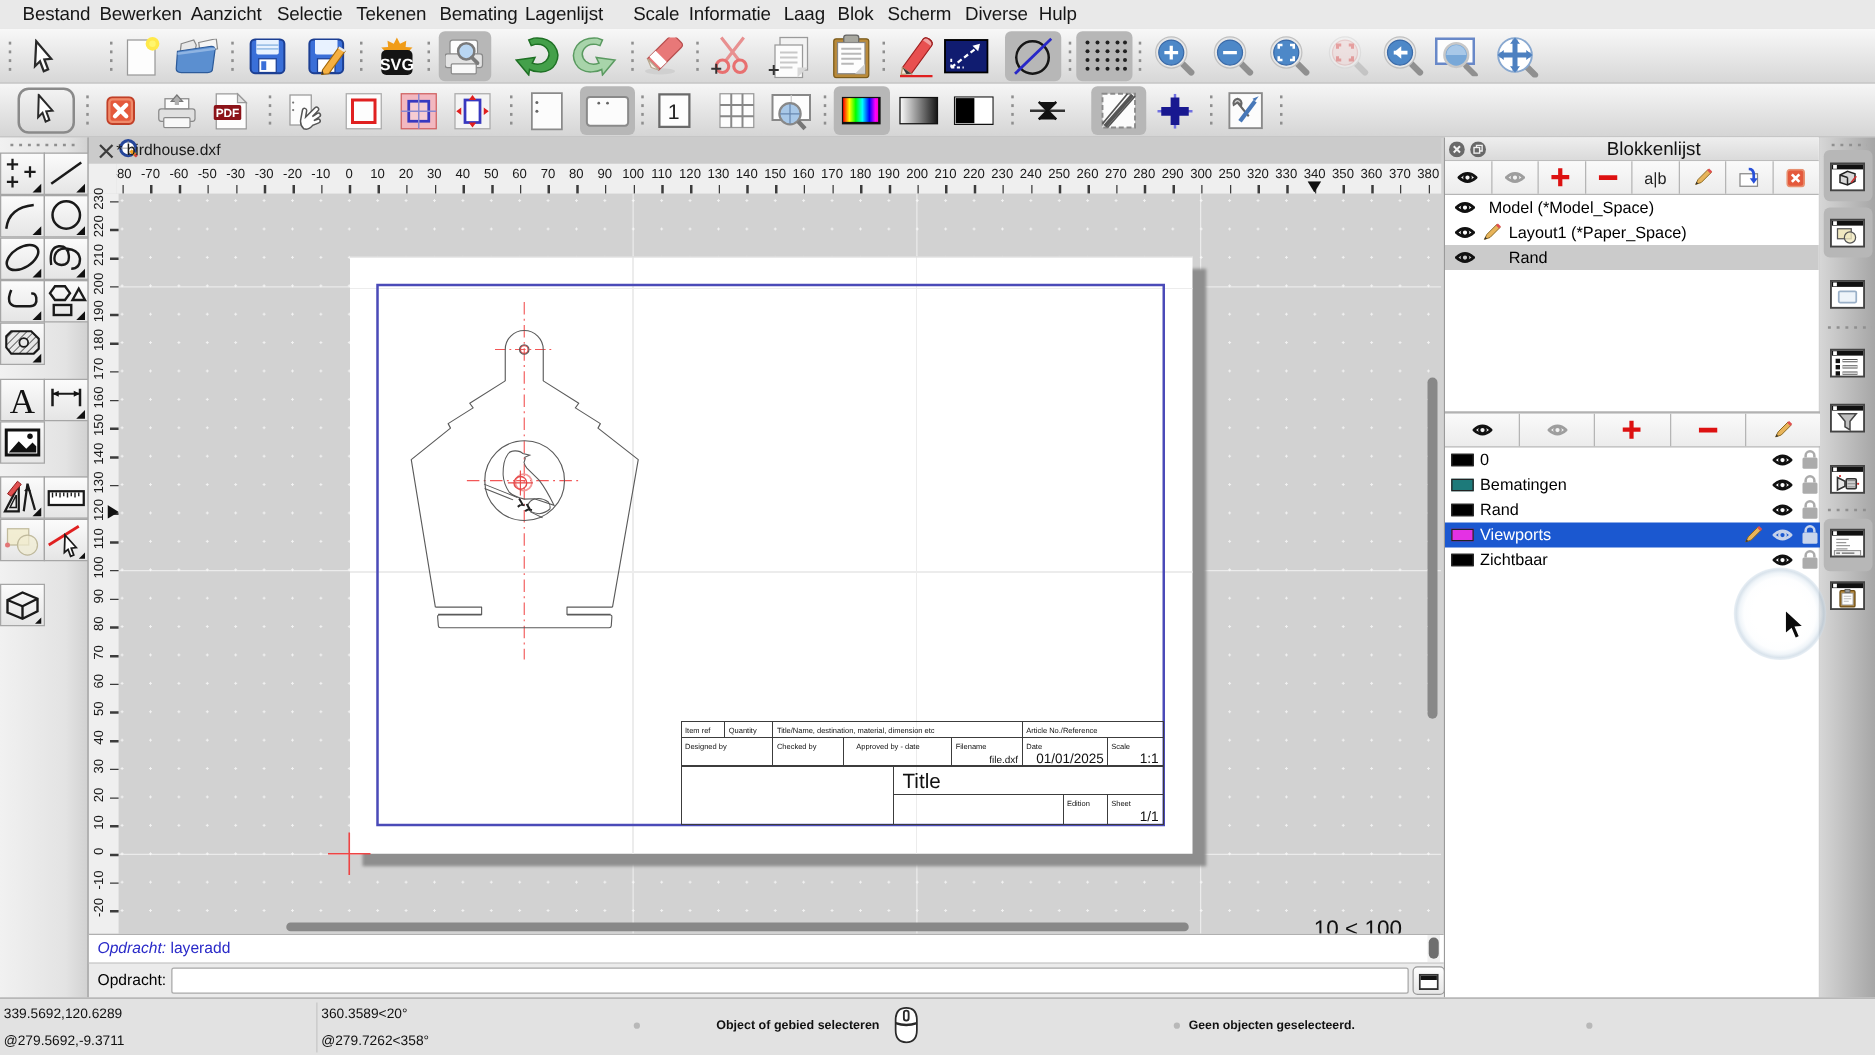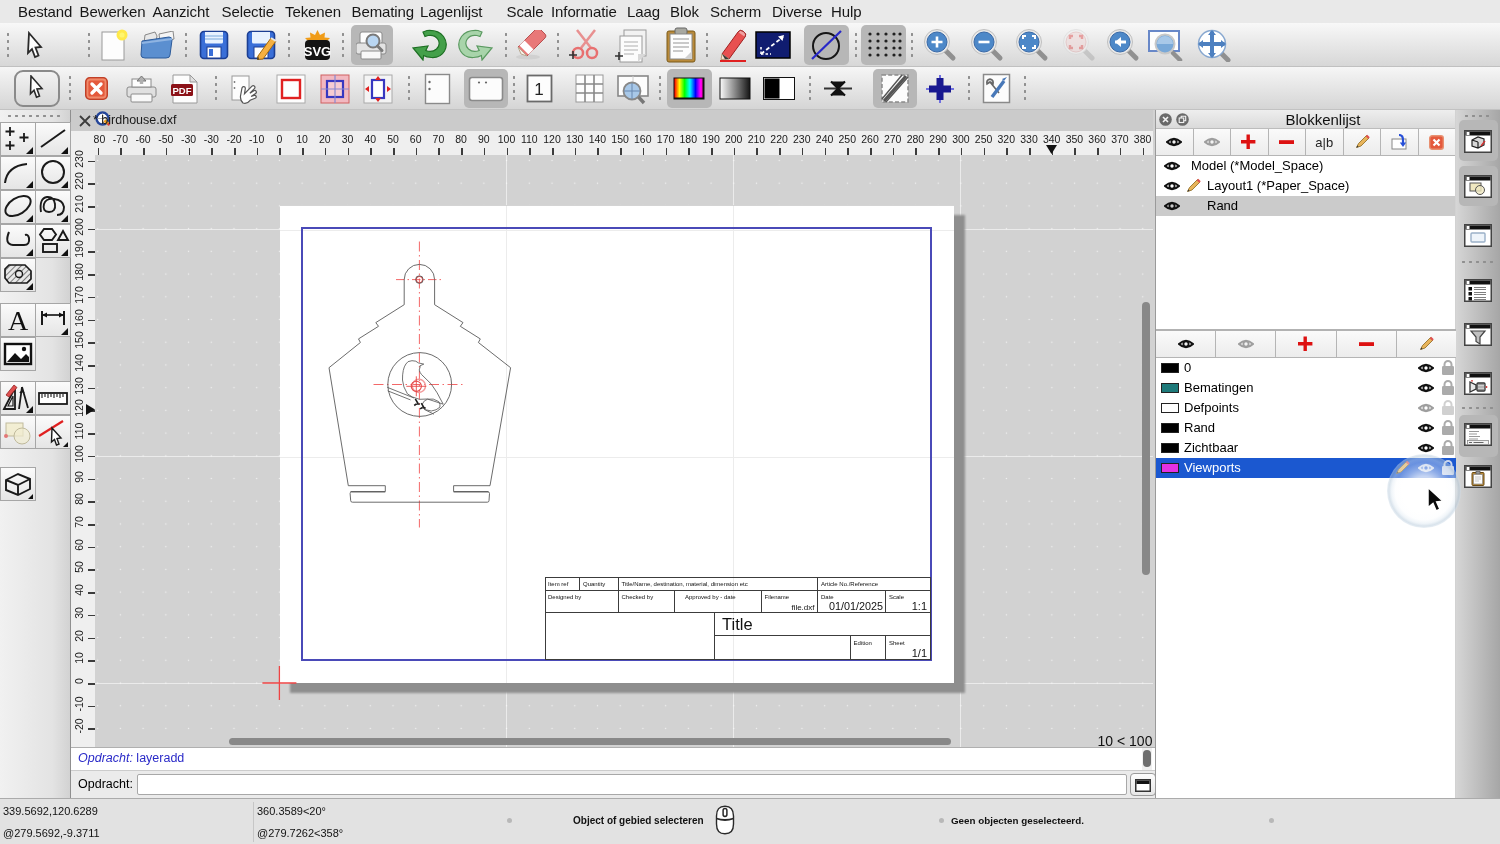--- a/index.html
+++ b/index.html
@@ -762,21 +762,21 @@
     <text x="794" y="444" font-size="6">Scale</text>
     <text x="832" y="455" font-size="11" text-anchor="end">1:1</text>
     <text x="627" y="475" font-size="16.5">Title</text>
     <text x="758.5" y="489.5" font-size="6">Edition</text>
     <text x="794" y="489.5" font-size="6">Sheet</text>
     <text x="832" y="501.5" font-size="11" text-anchor="end">1/1</text>
   </g>
 </svg>
 <div class="ab" style="left:134px;top:582.5px;width:722px;height:7.5px;background:#888;border-radius:4px"></div>
 <div class="ab" style="left:1046.5px;top:147px;width:8.5px;height:273px;background:#888;border-radius:4.5px"></div>
-<div class="ab" style="left:980px;top:578px;width:100px;text-align:center;font-size:14px;color:#111">10 &lt; 100</div>
+<div class="ab" style="left:956px;top:578px;width:100px;text-align:left;font-size:18px;color:#111">10 &lt; 100</div>
 </div>
 <div id="panels">
 <div class="ptitle">
       <div class="ab" style="left:35px;right:0;top:0">Blokkenlijst</div>
 <svg class="ab" style="left:3px;top:3px" width="13" height="13" viewBox="0 0 13 13">
         <circle cx="6.5" cy="6.5" r="6.3" fill="#696969"></circle>
         <path d="M4,4 l5,5 M9,4 l-5,5" stroke="#f2f2f2" stroke-width="1.6"></path>
       </svg>
 <svg class="ab" style="left:20px;top:3px" width="13" height="13" viewBox="0 0 13 13">
         <circle cx="6.5" cy="6.5" r="6.3" fill="#696969"></circle>
@@ -889,60 +889,50 @@
         <span class="ab sw" style="background:#1d7a7a"></span>
         <span class="ab t">Bematingen</span>
         <svg class="ab ey" width="16" height="13" viewBox="0 0 16 13">
           <use href="#eye"></use>
         </svg>
         <svg class="ab lk" width="16" height="16" viewBox="0 0 16 16">
           <use href="#lock"></use>
         </svg>
       </div>
 <div class="lrow">
-        <span class="ab sw" style="background:#fff"></span>
-        <span class="ab t">Defpoints</span>
-        <svg class="ab ey" width="16" height="13" viewBox="0 0 16 13">
-          <use href="#eyeg"></use>
-        </svg>
-        <svg class="ab lk" width="16" height="16" viewBox="0 0 16 16" opacity="0.55">
-          <use href="#lock"></use>
-        </svg>
-      </div>
-<div class="lrow">
         <span class="ab sw" style="background:#000"></span>
         <span class="ab t">Rand</span>
         <svg class="ab ey" width="16" height="13" viewBox="0 0 16 13">
           <use href="#eye"></use>
         </svg>
         <svg class="ab lk" width="16" height="16" viewBox="0 0 16 16">
           <use href="#lock"></use>
+        </svg>
+      </div>
+<div class="lrow" style="background:#1b58d0;color:#fff">
+        <span class="ab sw" style="background:#e431e4"></span>
+        <span class="ab t">Viewports</span>
+        <svg class="ab" style="left:238px;top:2px" width="16" height="16" viewBox="0 0 16 16">
+          <use href="#pencil"></use>
+        </svg>
+        <svg class="ab ey" width="16" height="13" viewBox="0 0 16 13">
+          <use href="#eyew"></use>
+        </svg>
+        <svg class="ab lk" width="16" height="16" viewBox="0 0 16 16">
+          <use href="#lockw"></use>
         </svg>
       </div>
 <div class="lrow">
         <span class="ab sw" style="background:#000"></span>
         <span class="ab t">Zichtbaar</span>
         <svg class="ab ey" width="16" height="13" viewBox="0 0 16 13">
           <use href="#eye"></use>
         </svg>
         <svg class="ab lk" width="16" height="16" viewBox="0 0 16 16">
           <use href="#lock"></use>
-        </svg>
-      </div>
-<div class="lrow" style="background:#1b58d0;color:#fff">
-        <span class="ab sw" style="background:#e431e4"></span>
-        <span class="ab t">Viewports</span>
-        <svg class="ab" style="left:238px;top:2px" width="16" height="16" viewBox="0 0 16 16">
-          <use href="#pencil"></use>
-        </svg>
-        <svg class="ab ey" width="16" height="13" viewBox="0 0 16 13">
-          <use href="#eyew"></use>
-        </svg>
-        <svg class="ab lk" width="16" height="16" viewBox="0 0 16 16">
-          <use href="#lockw"></use>
         </svg>
       </div>
 </div>
 </div>
 <div id="rdock">
 <div class="hsep" style="left:7px;top:5px;width:30px"></div>
 <div class="pressed ab" style="left:3px;top:10px;width:39px;height:41px"></div>
 <svg class="rbtn" style="top:17px" width="37" height="29" viewBox="0 0 37 29">
       <g transform="translate(4,3)">
         <use href="#winico"></use>

